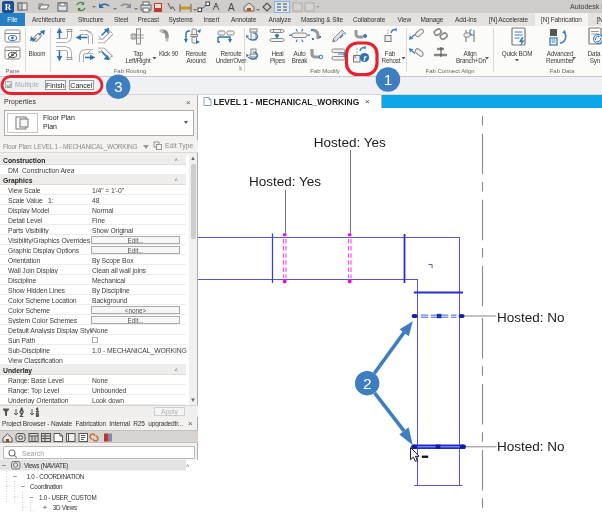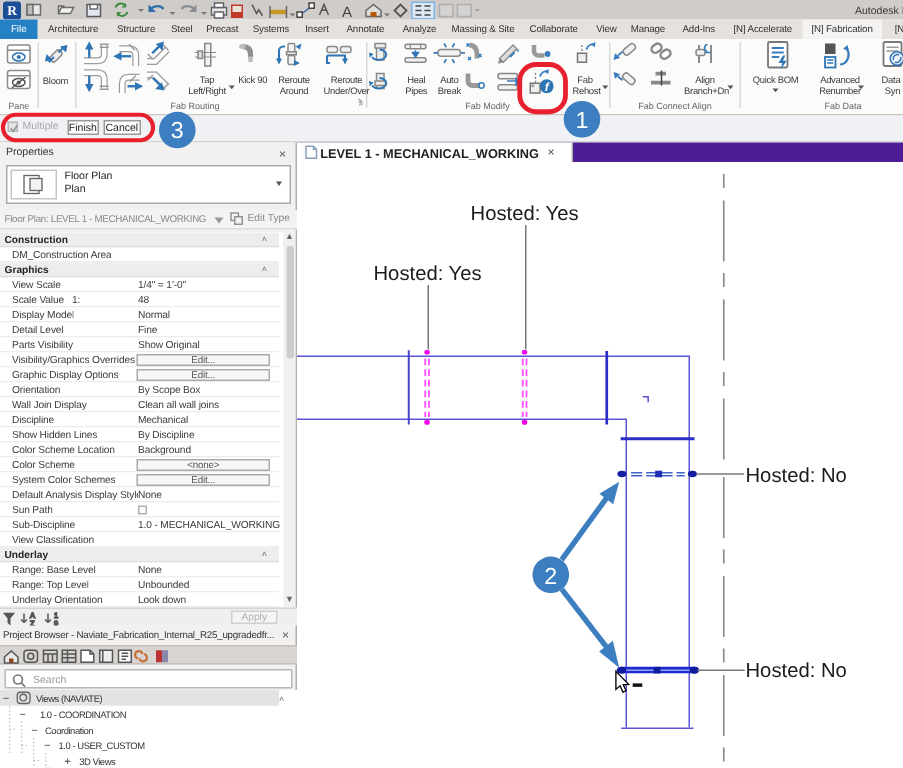--- a/index.html
+++ b/index.html
@@ -4,21 +4,21 @@
 html,body{width:602px;height:512px;overflow:hidden}
 body{font-family:"Liberation Sans",sans-serif;position:relative;background:#fff}
 .abs{position:absolute}
 #titlebar{left:0;top:0;width:602px;height:13px;background:#cfccc9}
 #tabbar{left:0;top:13px;width:602px;height:13px;background:#e4e1de}
 .tab{position:absolute;top:2.5px;font-size:6.5px;letter-spacing:-0.1px;color:#333;white-space:nowrap}
 #ribbon{left:0;top:26px;width:602px;height:51px;background:#fbfbfa;border-bottom:1px solid #c8c5c2}
 #optbar{left:0;top:77px;width:602px;height:18px;background:#eff1f4;border-bottom:1px solid #d5d5d5}
 #props{left:0;top:95px;width:198px;height:322px;background:#f2f1f0;border-right:1px solid #b0ada9}
 #pbrowser{left:0;top:417px;width:198px;height:95px;background:#f2f1f0;border-right:1px solid #b0ada9}
-#viewtabs{left:198px;top:95px;width:404px;height:13px;background:#4c1d95}
+#viewtabs{left:198px;top:95px;width:404px;height:13px;background:#0ea5e9}
 #canvas{left:198px;top:108px;width:404px;height:404px;background:#fff}
 .prow{position:absolute;left:0;width:186px;height:10px;font-size:6.8px;letter-spacing:-0.1px;color:#3c3c3c;border-bottom:1px solid #ececea;background:#fff}
 .prow .lbl{position:absolute;left:8px;top:1.5px;white-space:nowrap;max-width:84px;overflow:hidden}
 .prow .val{position:absolute;left:92px;top:1.5px;white-space:nowrap}
 .phead{position:absolute;left:0;width:186px;height:10px;font-size:6.8px;font-weight:bold;color:#222;background:#eeedeb;border-bottom:1px solid #dcdcda}
 .pbtn{position:absolute;left:91px;top:1px;width:89px;height:8px;background:#f7f7f7;border:1px solid #ababab;font-size:6.5px;color:#555;text-align:center;line-height:7px}
 svg{display:block}
 </style></head>
 <body>
 <div class="abs" id="titlebar">

